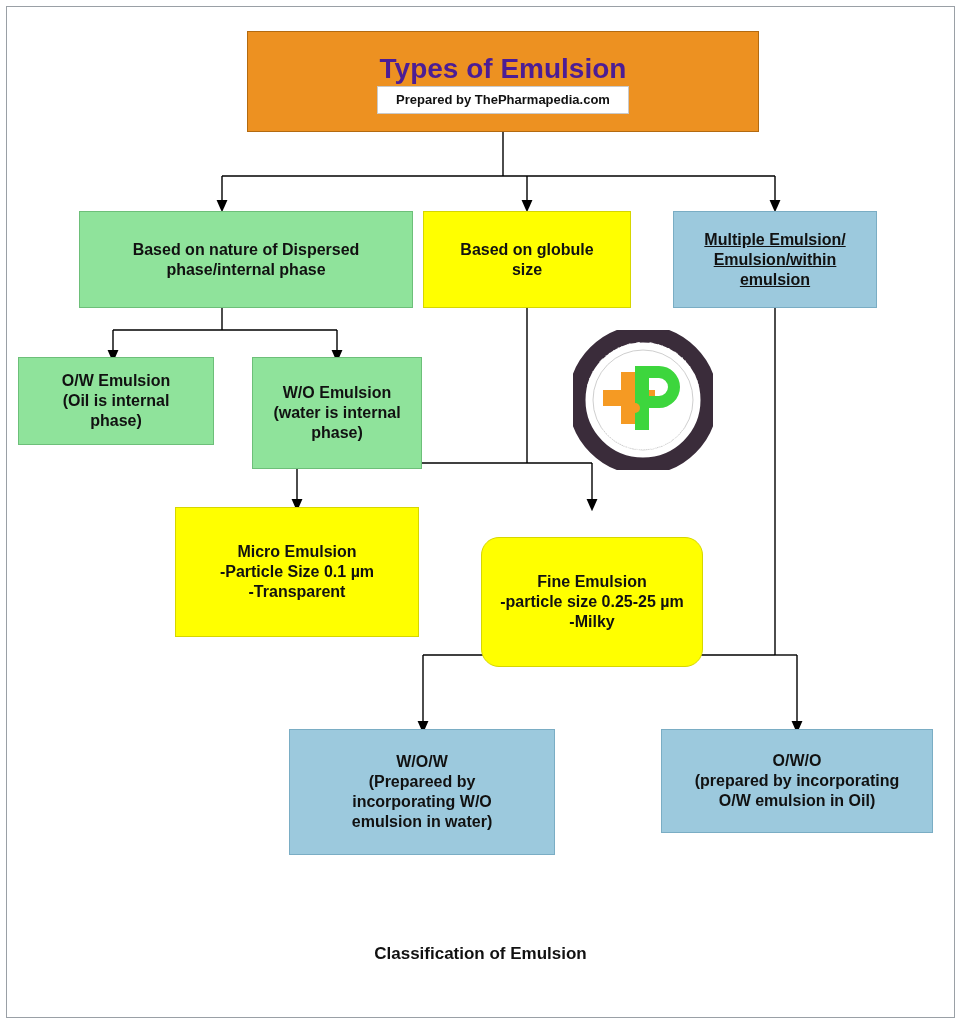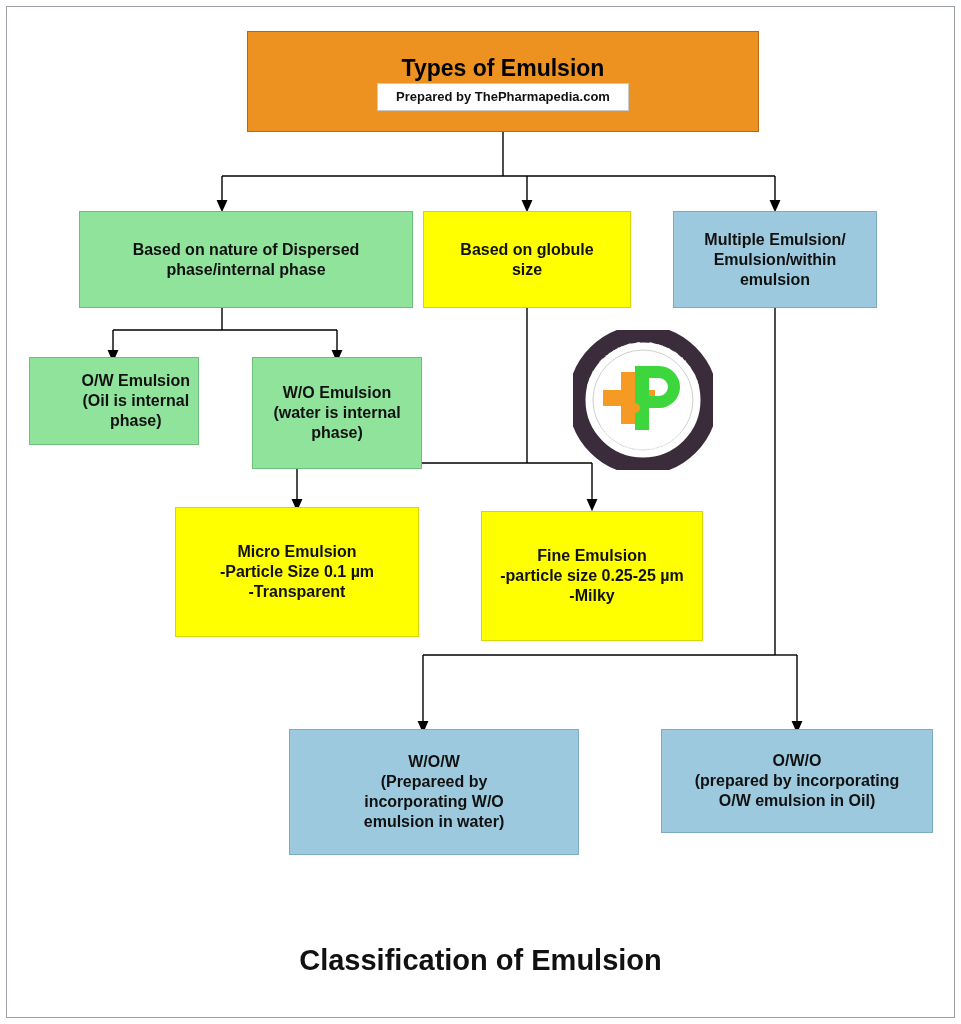--- a/index.html
+++ b/index.html
@@ -38,23 +38,23 @@
     font-weight: bold;
     color: #111111;
     line-height: 1.25;
     white-space: pre-line;
   }
   .title-box {
     background: #ed9121;
     border: 1px solid #b36a10;
   }
   .title-text {
-    font-size: 23px;
-    font-weight: bold;
-    color: #000000;
+    font-size: 28px;
+    font-weight: bold;
+    color: #4c1d95;
     margin-top: 2px;
   }
   .subtitle-box {
     background: #ffffff;
     border: 1px solid #c9c9c9;
     padding: 5px 18px;
     font-size: 13px;
     font-weight: bold;
     color: #111111;
   }
@@ -69,21 +69,21 @@
   .blue {
     background: #9cc9dd;
     border: 1px solid #7aadc4;
   }
   .fs16 { font-size: 16px; }
   .caption {
     position: absolute;
     left: 0;
     width: 961px;
     text-align: center;
-    font-size: 29px;
+    font-size: 17px;
     font-weight: bold;
     color: #111111;
   }
   svg.connectors {
     position: absolute;
     left: 0;
     top: 0;
     width: 961px;
     height: 1024px;
     pointer-events: none;
@@ -138,41 +138,41 @@
   <div class="node title-box" style="left:247px; top:31px; width:512px; height:101px;">
     <div class="title-text">Types of Emulsion</div>
     <div class="subtitle-box">Prepared by ThePharmapedia.com</div>
   </div>
 
   <div class="node green fs16" style="left:79px; top:211px; width:334px; height:97px; padding:0 14px;"><span>Based on nature of Dispersed phase/internal phase</span></div>
 
   <div class="node yellow fs16" style="left:423px; top:211px; width:208px; height:97px; padding:0 10px;"><span>Based on globule
 size</span></div>
 
-  <div class="node blue fs16" style="left:673px; top:211px; width:204px; height:97px; padding:0 8px;"><span>Multiple Emulsion/
+  <div class="node blue fs16" style="left:673px; top:211px; width:204px; height:97px; padding:0 8px;text-decoration:underline;"><span>Multiple Emulsion/
 Emulsion/within
 emulsion</span></div>
 
-  <div class="node green fs16" style="left:29px; top:357px; width:170px; height:88px; padding:0 8px;align-items:flex-end;"><span>O/W Emulsion
+  <div class="node green fs16" style="left:18px; top:357px; width:196px; height:88px; padding:0 8px;"><span>O/W Emulsion
 (Oil is internal
 phase)</span></div>
 
   <div class="node green fs16" style="left:252px; top:357px; width:170px; height:112px; padding:0 14px;"><span>W/O Emulsion
 (water is internal
 phase)</span></div>
 
   <div class="node yellow fs16" style="left:175px; top:507px; width:244px; height:130px; padding:0 24px;"><span>Micro Emulsion
 -Particle Size 0.1 µm
 -Transparent</span></div>
 
-  <div class="node yellow fs16" style="left:481px; top:511px; width:222px; height:130px; padding:0 10px;"><span>Fine Emulsion
+  <div class="node yellow fs16" style="left:481px; top:537px; width:222px; height:130px; padding:0 10px;border-radius:18px;"><span>Fine Emulsion
 -particle size 0.25-25 µm
 -Milky</span></div>
 
-  <div class="node blue fs16" style="left:289px; top:729px; width:290px; height:126px; padding:0 8px;"><span>W/O/W
+  <div class="node blue fs16" style="left:289px; top:729px; width:266px; height:126px; padding:0 8px;"><span>W/O/W
 (Prepareed by
 incorporating W/O
 emulsion in water)</span></div>
 
   <div class="node blue fs16" style="left:661px; top:729px; width:272px; height:104px; padding:12px 8px;"><span>O/W/O
 (prepared by incorporating
 O/W emulsion in Oil)</span></div>
 
   <div class="logo">
     <svg viewBox="0 0 140 140" width="140" height="140">

